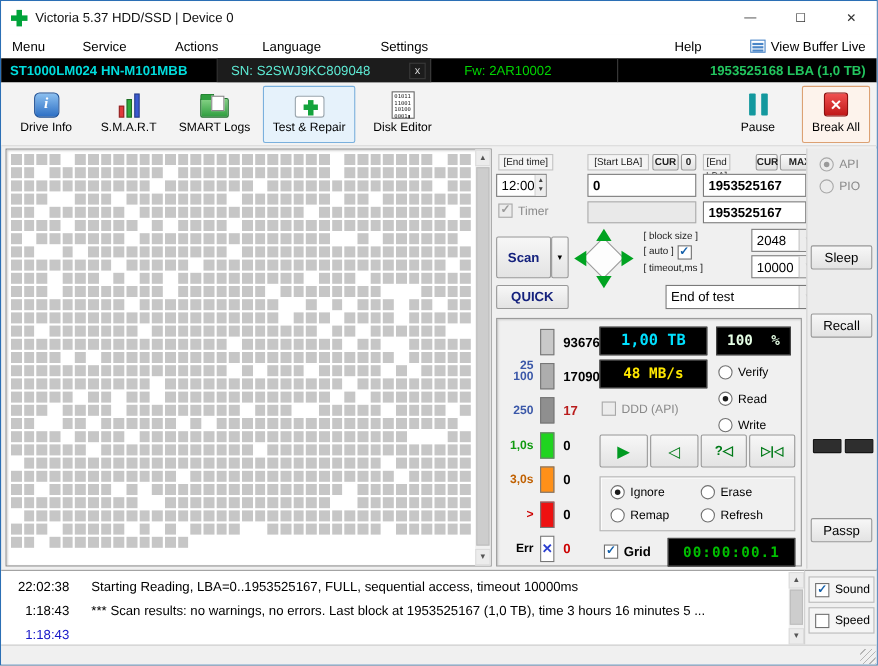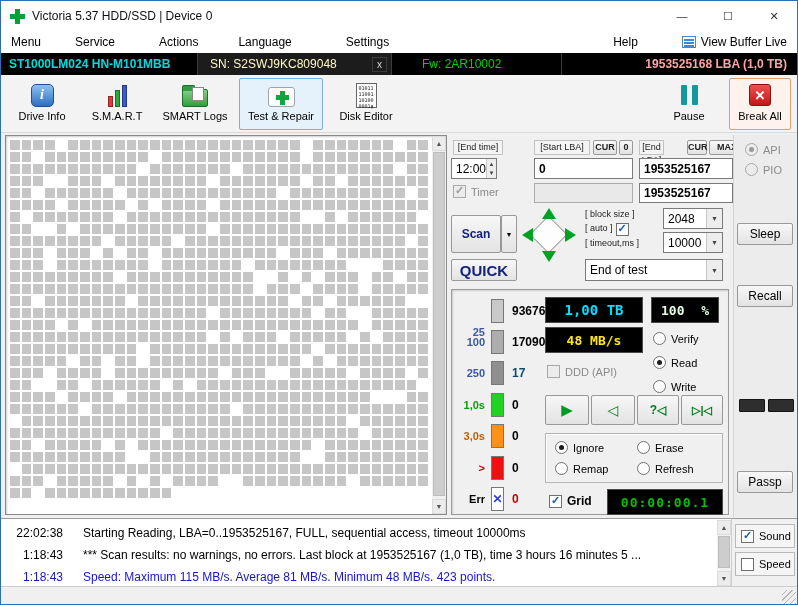--- a/index.html
+++ b/index.html
@@ -21,24 +21,24 @@
   .view-buffer{margin-left:auto;margin-right:10px;display:flex;align-items:center;gap:5px;}
   .vb-icon{width:14px;height:12px;border:1px solid #4a86c8;background:
     linear-gradient(#fff,#fff);position:relative;}
   .vb-icon i{position:absolute;left:1px;right:1px;height:2px;background:#4a86c8;display:block;}
 
   
   .devicebar{position:absolute;left:0;top:52px;width:100%;height:22px;background:#000;display:flex;align-items:stretch;font-size:12px;}
   .dev-sec{display:flex;align-items:center;border-right:1px solid #3c3c3c;height:100%;}
   .dev-model{width:197px;padding-left:8px;color:#00dcdc;font-weight:bold;}
   .dev-serial{width:194px;background:#1c1c1c;}
-  .dev-serial .sn{flex:1;color:#fef9c3;padding-left:12px;}
+  .dev-serial .sn{flex:1;color:#5eead4;padding-left:12px;}
   .dev-x{width:15px;height:15px;margin-right:4px;color:#d8d8d8;font-size:10px;display:flex;align-items:center;justify-content:center;border:1px solid #3a3a3a;}
   .dev-fw{width:170px;color:#00d400;padding-left:30px;}
-  .dev-lba{flex:1;color:#fca5a5;font-weight:bold;justify-content:flex-end;padding-right:10px;border-right:none;}
+  .dev-lba{flex:1;color:#22c55e;font-weight:bold;justify-content:flex-end;padding-right:10px;border-right:none;}
 
   
   .toolbar{position:absolute;left:0;top:74px;width:100%;height:58px;background:#f3f3f3;border-bottom:1px solid #d9d9d9;}
   .tb-btn{position:absolute;top:3px;height:52px;display:flex;flex-direction:column;align-items:center;justify-content:flex-start;font-size:11px;border:1px solid transparent;border-radius:2px;padding-top:2px;}
   .tb-btn .ticon{height:28px;display:flex;align-items:center;justify-content:center;margin-bottom:1px;}
   .tb-btn.selected{background:#e6f2fb;border-color:#7ab0dd;}
   .tb-btn.hot{background:#fdf3ec;border-color:#dca173;}
   .ic-info{width:23px;height:23px;border-radius:5px;background:linear-gradient(#8cc0f0,#2d6fc4);color:#fff;font-weight:bold;font-style:italic;font-family:"Liberation Serif",serif;display:flex;align-items:center;justify-content:center;border:1px solid #1d4f94;font-size:14px;}
   .ic-smart{display:flex;align-items:flex-end;gap:2px;height:23px;}
   .ic-smart i{width:5px;display:block;border:1px solid rgba(0,0,0,.35);}
@@ -64,21 +64,21 @@
 
   
   .tag{position:absolute;font-size:9px;color:#222;border:1px solid #c2c2c2;background:#f4f4f4;text-align:center;line-height:13px;height:15px;}
   .mini{position:absolute;font-size:9px;font-weight:bold;color:#222;border:1px solid #9a9a9a;background:linear-gradient(#fafafa,#e2e2e2);text-align:center;line-height:13px;height:15px;border-radius:2px;}
   .field{position:absolute;background:#fff;border:1px solid #7a7a7a;display:flex;align-items:center;padding:0 4px;font-weight:bold;font-size:12px;}
   .field.disabled{background:#e9e9e9;border-color:#ababab;}
   .spin{position:absolute;background:#fff;border:1px solid #7a7a7a;display:flex;}
   .spin .val{flex:1;display:flex;align-items:center;padding-left:4px;}
   .spin .btns{width:15px;display:flex;flex-direction:column;border-left:1px solid #c6c6c6;}
   .spin .btns span{flex:1;font-size:6px;display:flex;align-items:center;justify-content:center;background:#ededed;color:#444;}
-  .combo{position:absolute;background:#fff;border:1px solid #7a7a7a;display:flex;align-items:stretch;}
+  .combo{position:absolute;background:#fff;border:1px solid #7a7a7a;display:flex;align-items:stretch;margin-left:20px;}
   .combo .cval{flex:1;display:flex;align-items:center;padding-left:4px;font-size:12px;}
   .combo .cbtn{width:16px;background:#ededed;border-left:1px solid #c6c6c6;display:flex;align-items:center;justify-content:center;font-size:7px;color:#444;}
   .btn{position:absolute;background:linear-gradient(#f7f7f7,#e3e3e3);border:1px solid #989898;border-radius:2px;display:flex;align-items:center;justify-content:center;font-size:12px;}
   .btn.navy{color:#14217d;font-weight:bold;}
   .cb{width:13px;height:13px;background:#fff;border:1px solid #707070;display:inline-block;position:relative;flex:none;}
   .cb.checked::after{content:"✓";position:absolute;left:1px;top:-2px;font-size:11px;font-weight:bold;color:#1460aa;}
   .cb.disabled{background:#ececec;border-color:#a8a8a8;}
   .cb.disabled.checked::after{color:#9a9a9a;}
   .radio{width:13px;height:13px;border:1px solid #707070;border-radius:50%;background:#fff;display:inline-block;position:relative;flex:none;}
   .radio.checked::after{content:"";position:absolute;left:3px;top:3px;width:5px;height:5px;border-radius:50%;background:#1b1b1b;}
@@ -1332,42 +1332,42 @@
   <div class="combo" style="left:662px;top:207px;width:60px;height:21px">
     <div class="cval">2048</div>
     <div class="cbtn">▼</div>
   </div>
   <div class="tag" style="left:584px;top:236px;width:70px;border:none;background:transparent;text-align:left">[ timeout,ms ]</div>
   <div class="combo" style="left:662px;top:231px;width:60px;height:21px">
     <div class="cval">10000</div>
     <div class="cbtn">▼</div>
   </div>
 
-  <div class="btn navy" style="left:450px;top:258px;width:66px;height:22px;font-size:15px">QUICK</div>
+  <div class="btn navy" style="left:450px;top:258px;width:66px;height:22px;font-size:12px">QUICK</div>
   <div class="combo" style="left:584px;top:258px;width:138px;height:22px">
     <div class="cval">End of test</div>
     <div class="cbtn">▼</div>
   </div>
 
   <div class="panel-sunken" style="left:450px;top:288px;width:278px;height:226px"></div>
 
   <div class="stat-row" style="top:298px">
     <span class="stat-label" style="color: rgb(58, 87, 168); margin-top: 42px;">25</span>
     <span class="stat-block" style="background: rgb(201, 201, 201);"></span>
     <span class="stat-value" style="color: rgb(0, 0, 0);">936764</span>
   </div>
   <div class="stat-row" style="top:329px">
     <span class="stat-label" style="color: rgb(58, 87, 168);">100</span>
     <span class="stat-block" style="background: rgb(173, 173, 173);"></span>
     <span class="stat-value" style="color: rgb(0, 0, 0);">17090</span>
   </div>
   <div class="stat-row" style="top:360px">
     <span class="stat-label" style="color: rgb(58, 87, 168);">250</span>
     <span class="stat-block" style="background: rgb(143, 143, 143);"></span>
-    <span class="stat-value" style="color: #0c4a6e;">17</span>
+    <span class="stat-value" style="color: #b91c1c;">17</span>
   </div>
   <div class="stat-row" style="top:392px">
     <span class="stat-label" style="color: rgb(15, 154, 15);">1,0s</span>
     <span class="stat-block" style="background: rgb(31, 212, 31);"></span>
     <span class="stat-value" style="color: rgb(0, 0, 0);">0</span>
   </div>
   <div class="stat-row" style="top:423px">
     <span class="stat-label" style="color: rgb(192, 96, 0);">3,0s</span>
     <span class="stat-block" style="background: rgb(255, 144, 24);"></span>
     <span class="stat-value" style="color: rgb(0, 0, 0);">0</span>
@@ -1470,21 +1470,20 @@
     <div class="log-row" style="top: 3px; color: rgb(0, 0, 0);">
       <span class="log-time">22:02:38</span>
       <span class="log-text">Starting Reading, LBA=0..1953525167, FULL, sequential access, timeout 10000ms</span>
     </div>
     <div class="log-row" style="top: 25px; color: rgb(0, 0, 0);">
       <span class="log-time">1:18:43</span>
       <span class="log-text">*** Scan results: no warnings, no errors. Last block at 1953525167 (1,0 TB), time 3 hours 16 minutes 5 ...</span>
     </div>
     <div class="log-row" style="top: 47px; color: rgb(22, 22, 200);">
       <span class="log-time">1:18:43</span>
-      <span class="log-text">Speed: Maximum 115 MB/s. Average 81 MB/s. Minimum 48 MB/s. 423 points.</span>
     </div>
     <div class="vscroll" style="right:0;top:1px;width:14px;height:66px">
       <div class="vs-btn" style="top:0">▲</div>
       <div class="vs-thumb" style="top:16px;height:32px"></div>
       <div class="vs-btn" style="bottom:0">▼</div>
     </div>
   </div>
 
   <div class="bottom-right"></div>
   <div class="opt-box" style="left:734px;top:523px;width:60px;height:24px">

